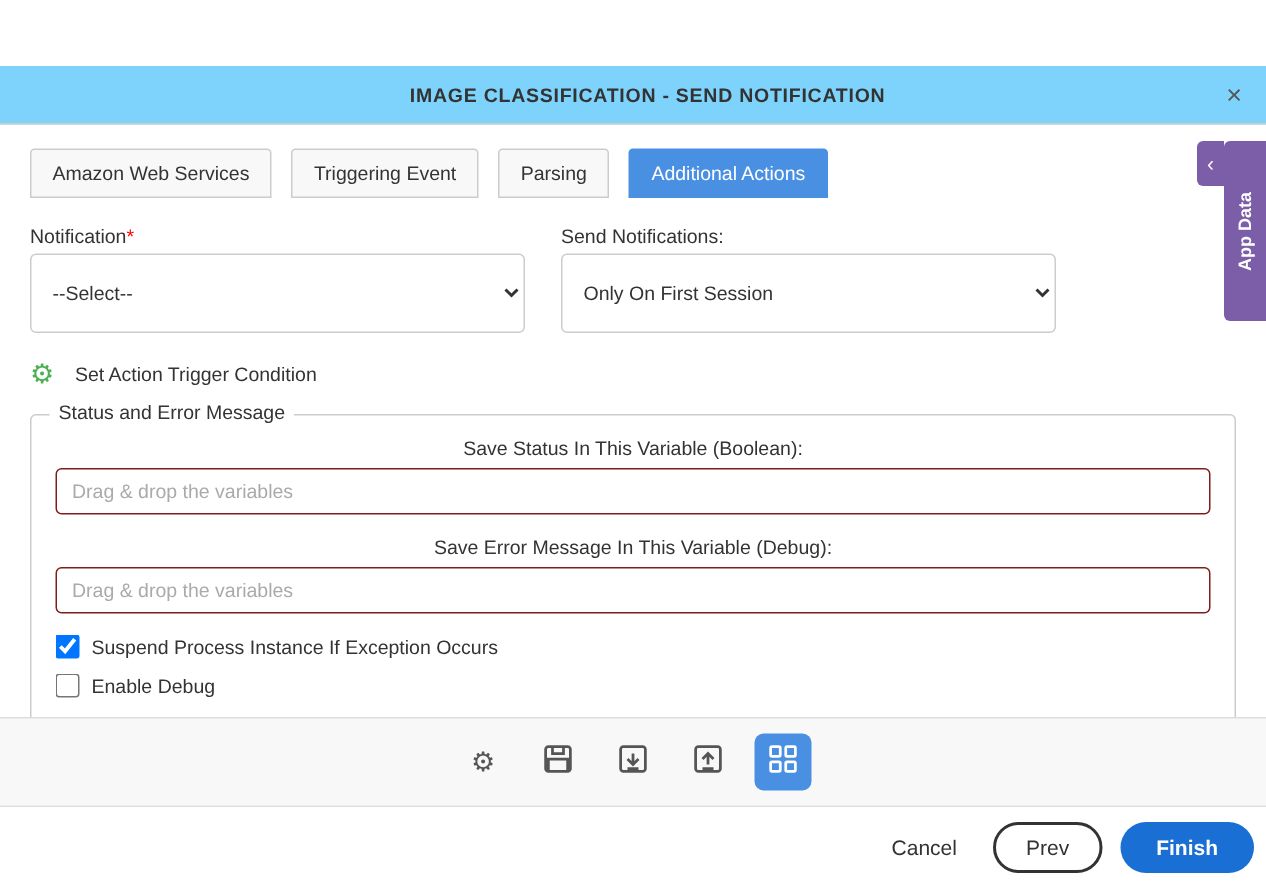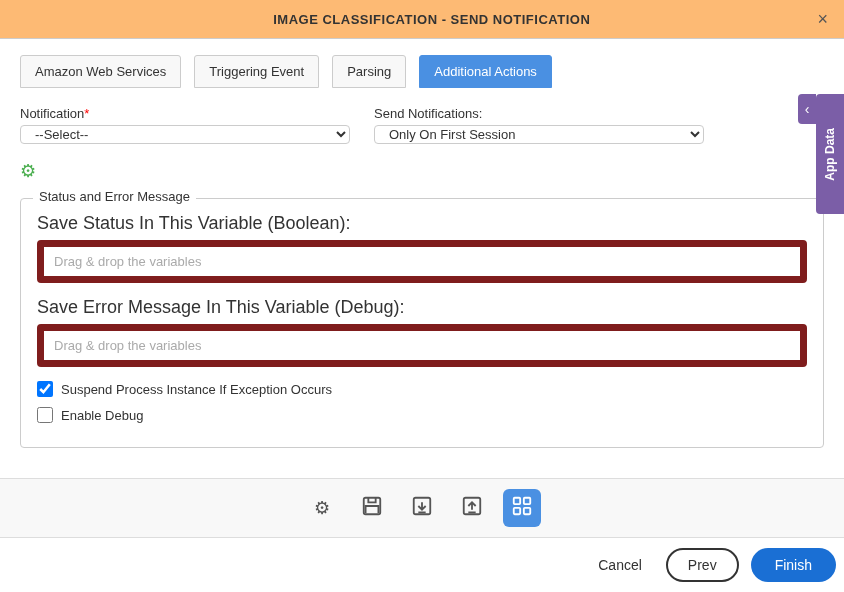--- a/index.html
+++ b/index.html
@@ -9,27 +9,28 @@
       width: 844px;
       height: 592px;
       background: #fff;
       display: flex;
       flex-direction: column;
       position: relative;
     }
 
     
     .title-bar {
-      background: #fdba74;
+      background: #7dd3fc;
       padding: 10px 16px;
       display: flex;
       justify-content: space-between;
       align-items: center;
       border-bottom: 1px solid #ccc;
       flex-shrink: 0;
+      margin-top: 44px;
     }
     .title-bar-text {
       font-size: 13px;
       font-weight: bold;
       color: #333;
       letter-spacing: 0.5px;
       flex: 1;
       text-align: center;
     }
     .close-btn {
@@ -152,21 +153,21 @@
     .form-group.right { flex: 1; max-width: 330px; }
 
     label {
       font-size: 13px;
       color: #333;
       font-weight: 500;
     }
 
     select, .select-box {
       width: 100%;
-      padding: 0 10px;
+      padding: 17px 10px;
       border: 1px solid #ccc;
       border-radius: 4px;
       font-size: 13px;
       background: #fff;
       color: #333;
       appearance: auto;
       cursor: pointer;
     }
 
     
@@ -202,28 +203,29 @@
       top: -10px;
       left: 12px;
       background: #fff;
       padding: 0 6px;
       font-size: 13px;
       color: #333;
       font-weight: 500;
     }
 
     .sub-label {
-      font-size: 18px;
+      font-size: 13px;
       color: #333;
       margin-bottom: 6px;
+      text-align: center;
     }
     .drag-drop-input {
       width: 100%;
       padding: 7px 10px;
-      border: 7px solid #7f1d1d;
+      border: 1px solid #7f1d1d;
       border-radius: 4px;
       font-size: 13px;
       color: #aaa;
       background: #fff;
       margin-bottom: 14px;
     }
 
     .checkbox-row {
       display: flex;
       align-items: center;
@@ -295,21 +297,21 @@
       font-weight: 500;
     }
     .btn-finish {
       background: #1a6fd4;
       border: none;
       color: #fff;
       font-size: 14px;
       cursor: pointer;
       padding: 9px 24px;
       border-radius: 20px;
-      font-weight: 400;
+      font-weight: 700;
     }
   </style>
 </head>
 <body>
 
 <div class="modal-container">
 
   <div class="title-bar">
     <div style="width:30px"></div>
     <span class="title-bar-text">IMAGE CLASSIFICATION - SEND NOTIFICATION</span>
@@ -347,20 +349,21 @@
       <div class="form-group right">
         <label>Send Notifications:</label>
         <select>
           <option>Only On First Session</option>
         </select>
       </div>
     </div>
 
     <div class="action-trigger">
       <span class="gear-icon-green">⚙</span>
+      <span class="action-trigger-text">Set Action Trigger Condition</span>
     </div>
 
     <div class="status-box">
       <span class="status-box-legend">Status and Error Message</span>
 
       <div class="sub-label">Save Status In This Variable (Boolean):</div>
       <div class="drag-drop-input">
         <span style="color:#aaa">Drag &amp; drop the variables</span>
       </div>
 

